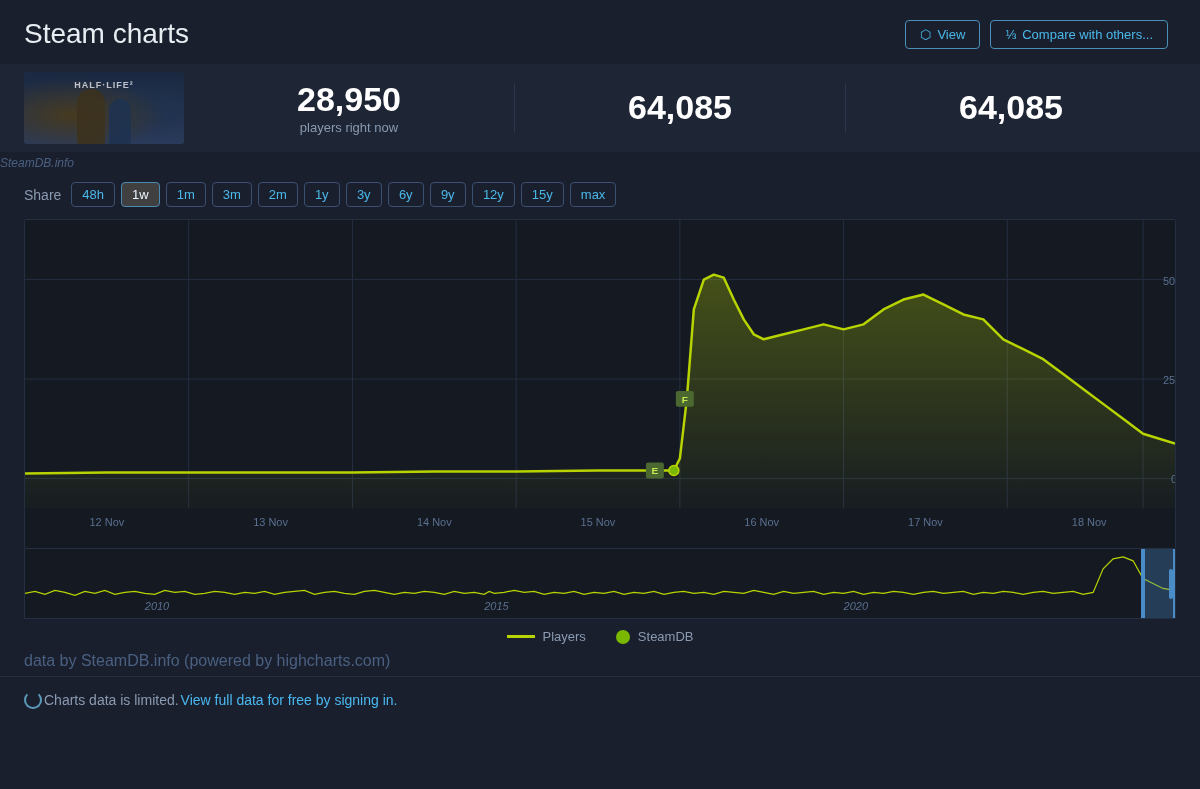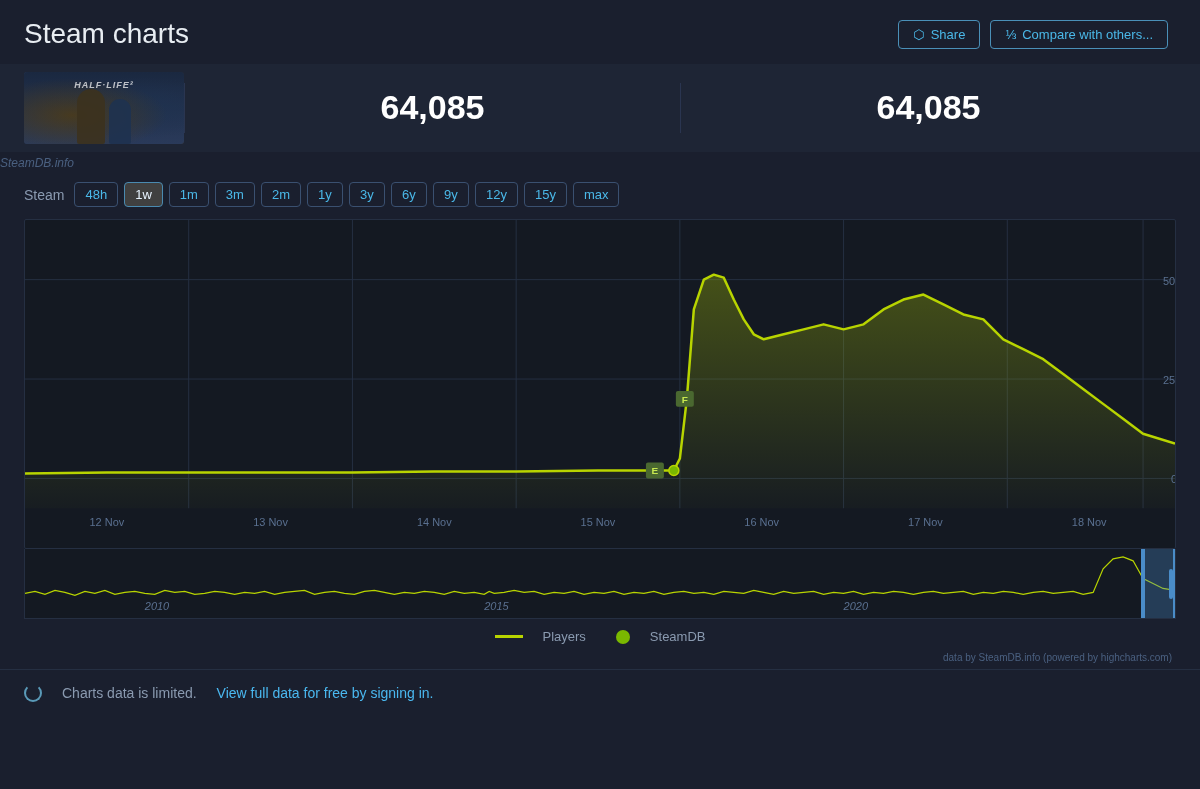--- a/index.html
+++ b/index.html
@@ -63,21 +63,20 @@
       justify-content: center;
     }
     .game-thumbnail-inner {
       width: 100%;
       height: 100%;
       background:
         radial-gradient(ellipse at 30% 60%, rgba(80,60,20,0.8) 0%, transparent 60%),
         radial-gradient(ellipse at 70% 50%, rgba(30,50,80,0.8) 0%, transparent 60%),
         linear-gradient(180deg, #1a2840 0%, #2a3a5a 100%);
       position: relative;
-      font-style: italic;
     }
     .game-thumbnail-text {
       position: absolute;
       top: 8px;
       left: 50%;
       transform: translateX(-50%);
       font-size: 9px;
       color: rgba(255,255,255,0.7);
       white-space: nowrap;
       font-weight: bold;
@@ -159,21 +158,21 @@
     }
     .zoom-btn {
       background: transparent;
       border: 1.5px solid #3a5070;
       color: #4ab8e8;
       padding: 4px 10px;
       border-radius: 4px;
       font-size: 13px;
       cursor: pointer;
       min-width: 36px;
-      text-align: center;
+      text-align: left;
     }
     .zoom-btn.active {
       background: #404040;
       border-color: #4a8ab0;
       color: #e8f4ff;
     }
 
     
     .chart-container {
       position: relative;
@@ -224,50 +223,50 @@
       justify-content: center;
       align-items: center;
       gap: 30px;
       padding: 10px 0 6px 0;
       font-size: 13px;
       color: #8a9ab0;
     }
     .legend-item {
       display: flex;
       align-items: center;
-      gap: 20px;
+      gap: 8px;
       text-align: right;
     }
     .legend-line {
       width: 28px;
       height: 3px;
       background: #b8d400;
     }
     .legend-dot {
       width: 14px;
       height: 14px;
       background: #7ab800;
       border-radius: 50%;
     }
 
     
     .data-credit {
-      text-align: right;
-      font-size: 10px;
+      text-align: left;
+      font-size: 16px;
       color: #4a6080;
       padding: 2px 4px 6px 0;
     }
 
     
     .footer {
       background: #1a1f2e;
       padding: 14px 24px;
       display: flex;
       align-items: center;
-      gap: 20px;
+      gap: 2px;
       font-size: 14px;
       border-top: 1px solid #252f42;
     }
     .footer-icon {
       width: 18px;
       height: 18px;
       border: 2px solid #5a9ab8;
       border-radius: 50%;
       border-top-color: transparent;
       animation: spin 1.2s linear infinite;
@@ -283,21 +282,21 @@
     }
   </style>
 </head>
 <body>
 
 <div class="header">
   <h1 class="header-title">Steam charts</h1>
   <div class="header-buttons">
     <button class="btn-header">
       <span>⬡</span>
-      <span>Share</span>
+      <span>View</span>
     </button>
     <button class="btn-header">
       <span>⅓</span>
       <span>Compare with others...</span>
     </button>
   </div>
 </div>
 
 <div class="stats-bar">
 
@@ -305,20 +304,24 @@
     <div class="game-thumbnail-inner">
       <span class="game-thumbnail-text">HALF·LIFE²</span>
 
       <div class="hl2-figure">
         <div class="figure1"></div>
         <div class="figure2"></div>
       </div>
     </div>
   </div>
 
+  <div class="stat-item">
+    <div class="stat-value">28,950</div>
+    <div class="stat-label">players right now</div>
+  </div>
 
   <div class="stat-divider"></div>
 
   <div class="stat-item">
     <div class="stat-value">64,085</div>
   </div>
 
   <div class="stat-divider"></div>
 
   <div class="stat-item">
@@ -326,21 +329,21 @@
   </div>
 </div>
 
 <div class="steamdb-credit">
   <span>SteamDB.info</span>
 </div>
 
 <div class="chart-section">
 
   <div class="zoom-bar">
-    <span class="zoom-label">Steam</span>
+    <span class="zoom-label">Share</span>
     <button class="zoom-btn">48h</button>
     <button class="zoom-btn active">1w</button>
     <button class="zoom-btn">1m</button>
     <button class="zoom-btn">3m</button>
     <button class="zoom-btn">2m</button>
     <button class="zoom-btn">1y</button>
     <button class="zoom-btn">3y</button>
     <button class="zoom-btn">6y</button>
     <button class="zoom-btn">9y</button>
     <button class="zoom-btn">12y</button>

